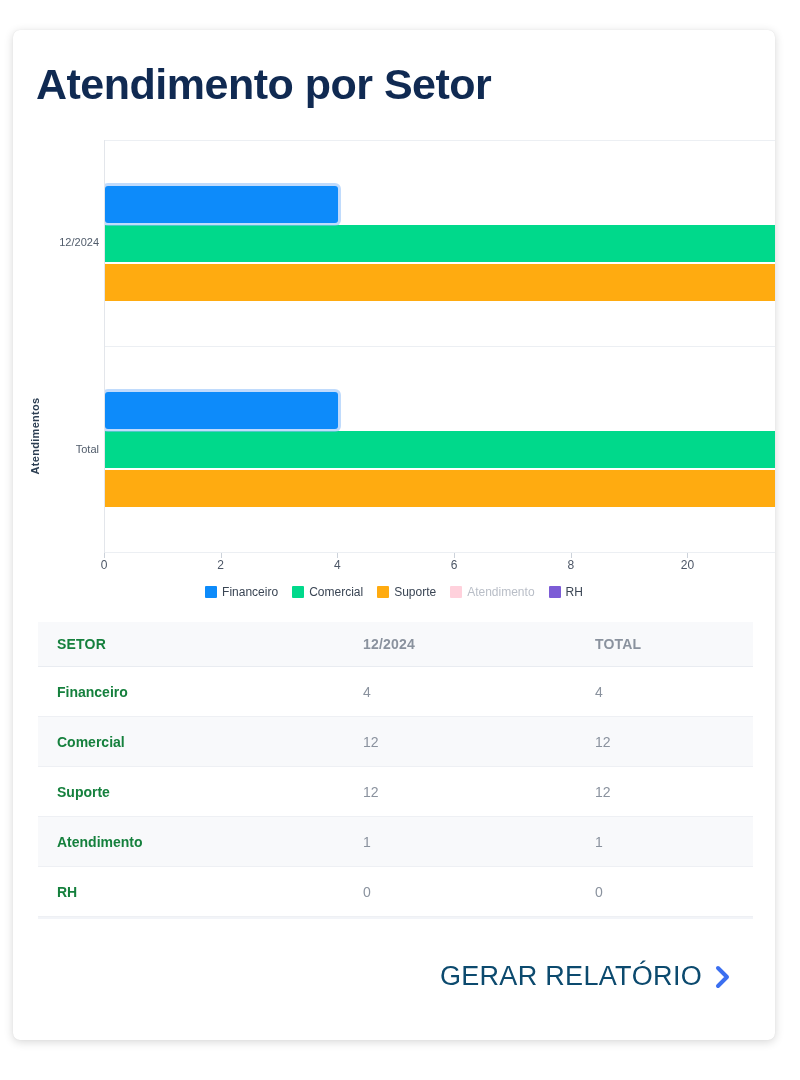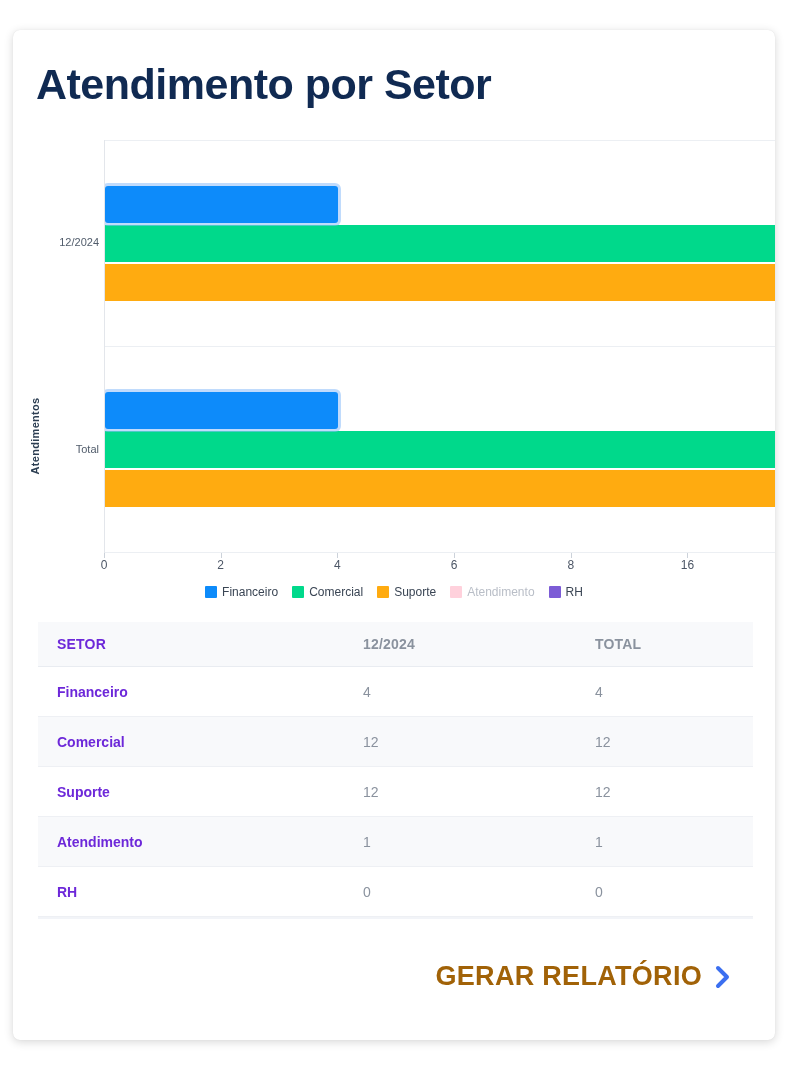--- a/index.html
+++ b/index.html
@@ -173,21 +173,21 @@
 
   .head .c-setor, .head .c-month, .head .c-total {
     font-size: 12px;
     font-weight: 700;
     color: #23324a;
     letter-spacing: 0.2px;
   }
   .trow .c-setor {
     font-size: 14px;
     font-weight: 700;
-    color: #6d28d9;
+    color: #15803d;
   }
   .trow .c-month, .trow .c-total {
     font-size: 14px;
     color: #8a929e;
   }
 
   
   .divider {
     position: absolute;
     left: 25px;
@@ -203,22 +203,22 @@
     display: flex;
     align-items: center;
     gap: 11px;
     background: none;
     border: none;
     cursor: pointer;
     padding: 6px 2px;
   }
   .cta-label {
     font-size: 27px;
-    font-weight: 700;
-    color: #a16207;
+    font-weight: 400;
+    color: #0c4a6e;
     letter-spacing: 0.3px;
     white-space: nowrap;
   }
   .cta-chevron {
     display: block;
     color: #3b6ff0;
     line-height: 0;
   }
 </style>
 </head>
@@ -251,21 +251,21 @@
           <div class="x-tick" style="left: 91px;">0</div>
           <div class="x-tick-mark" style="left: 207.696px;"></div>
           <div class="x-tick" style="left: 207.696px;">2</div>
           <div class="x-tick-mark" style="left: 324.391px;"></div>
           <div class="x-tick" style="left: 324.391px;">4</div>
           <div class="x-tick-mark" style="left: 441.087px;"></div>
           <div class="x-tick" style="left: 441.087px;">6</div>
           <div class="x-tick-mark" style="left: 557.783px;"></div>
           <div class="x-tick" style="left: 557.783px;">8</div>
           <div class="x-tick-mark" style="left: 674.478px;"></div>
-          <div class="x-tick" style="left: 674.478px;">16</div>
+          <div class="x-tick" style="left: 674.478px;">20</div>
         </div>
       <div class="legend" id="legend">
           <div class="legend-item">
             <span class="legend-swatch" style="background: rgb(13, 139, 250);"></span>
             <span class="legend-label">Financeiro</span>
           </div>
           <div class="legend-item">
             <span class="legend-swatch" style="background: rgb(0, 217, 139);"></span>
             <span class="legend-label">Comercial</span>
           </div>

